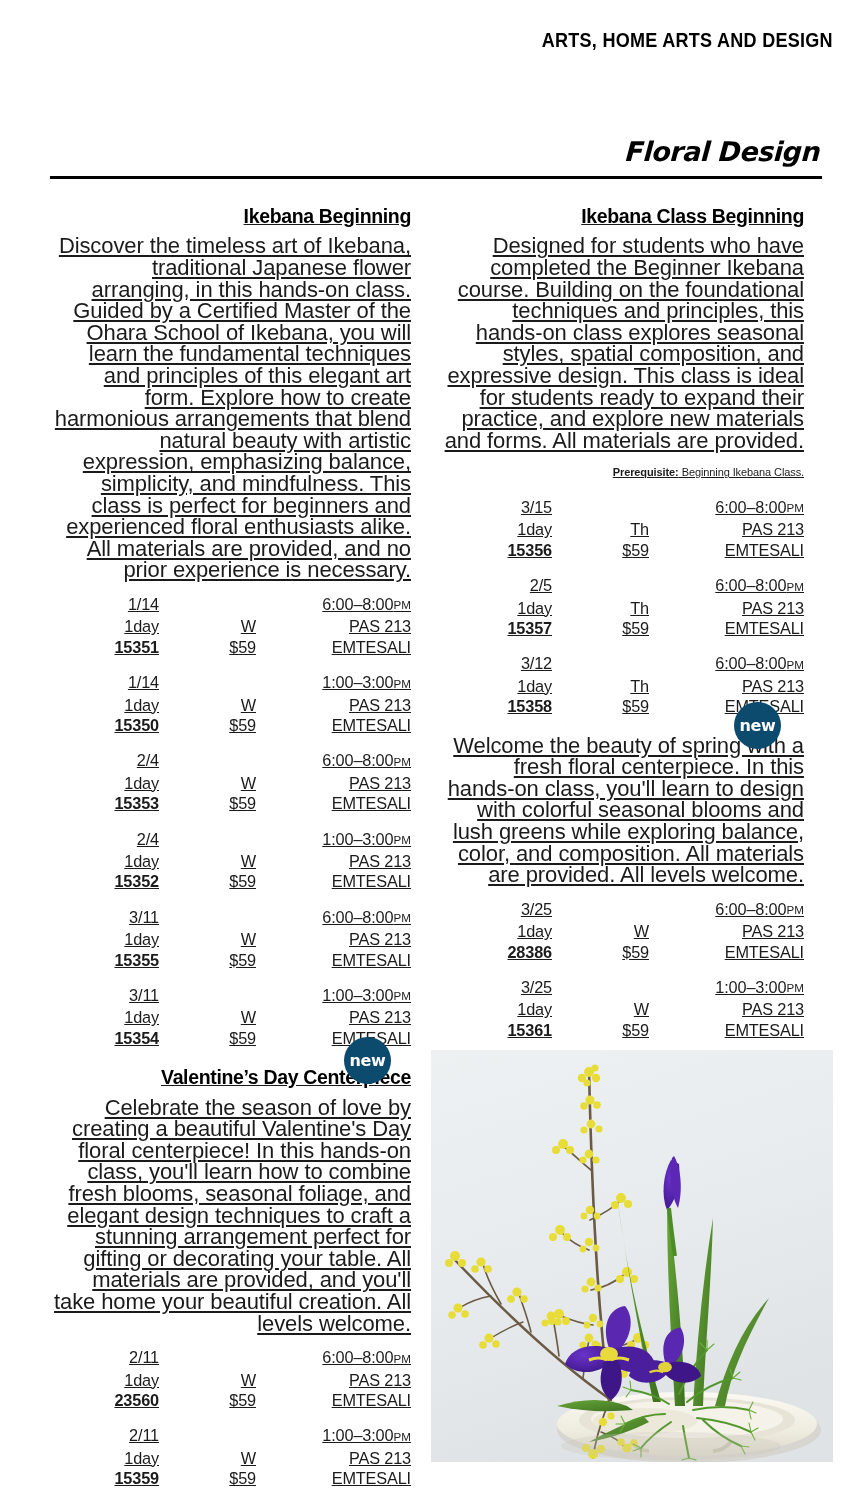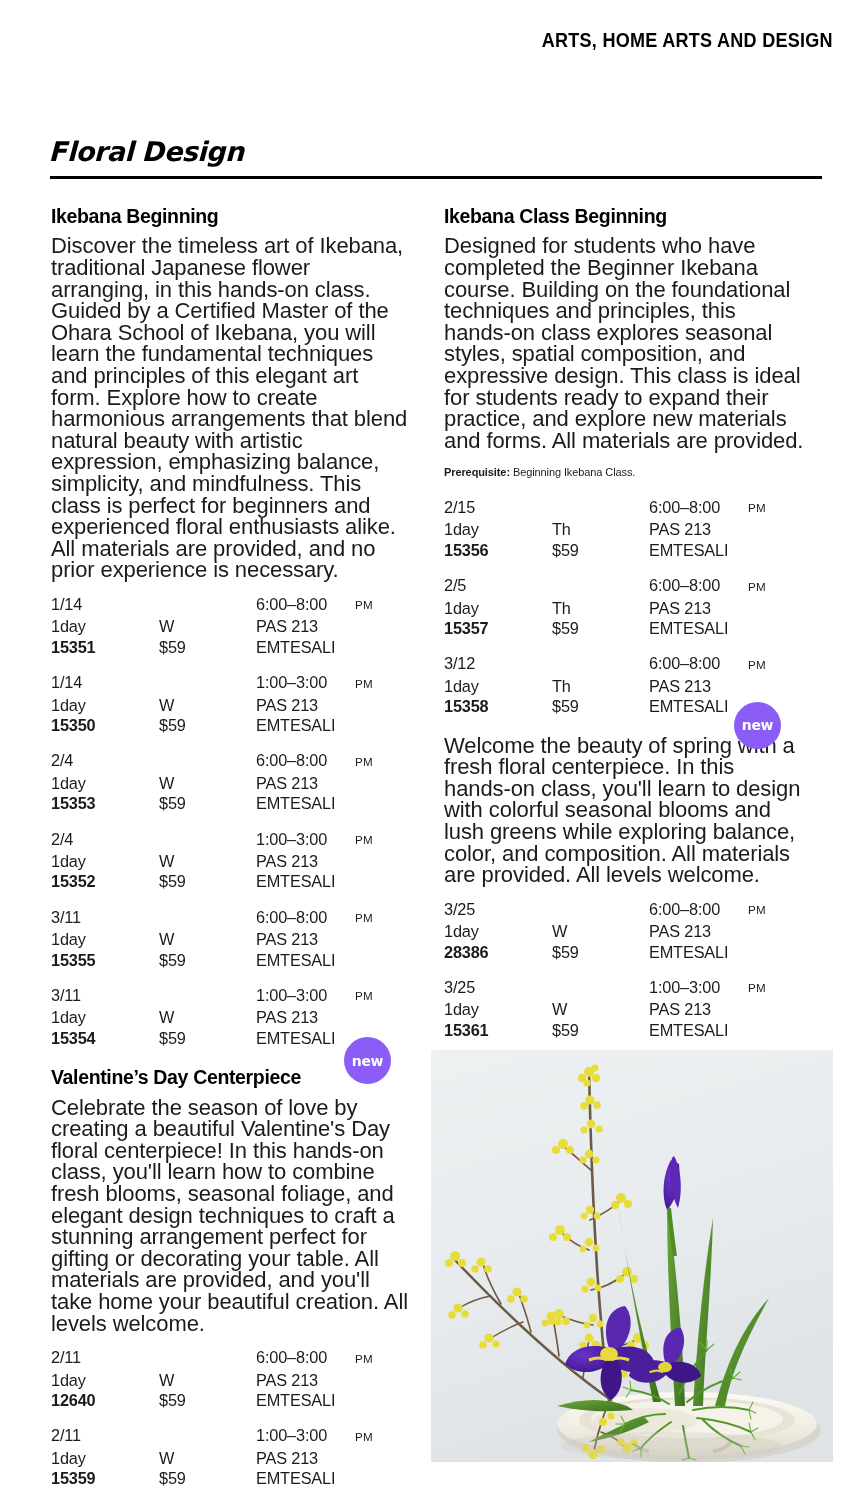--- a/index.html
+++ b/index.html
@@ -11,20 +11,21 @@
     font-family: "Liberation Sans", sans-serif;
     color: #1a1a1a;
     -webkit-font-smoothing: antialiased;
   }
   .page {
     position: relative;
     width: 858px;
     height: 1500px;
     background: #ffffff;
     overflow: hidden;
+    text-align: right;
   }
 
   
   .running-head {
     position: absolute;
     top: 28px;
     right: 25px;
     font-family: "Liberation Sans", sans-serif;
     font-weight: bold;
     font-size: 20.5px;
@@ -72,21 +73,21 @@
   }
   .col {
     position: absolute;
     top: 0;
     width: 360px;
   }
   .col-left  { left: 51px; }
   .col-right { left: 444px; }
 
   
-  .course { position: relative; }
+  .course { position: relative; text-decoration: underline; }
   .course + .course { margin-top: 18px; }
 
   h3.course-title {
     margin: 0 0 7px 0;
     font-size: 19.5px;
     font-weight: bold;
     letter-spacing: -0.35px;
     color: #000;
     line-height: 1.2;
   }
@@ -105,26 +106,26 @@
     letter-spacing: -0.1px;
   }
   p.prereq .lbl { font-weight: bold; }
 
   
   .new-badge {
     position: absolute;
     width: 47px;
     height: 47px;
     border-radius: 50%;
-    background: #8b5cf6;
+    background: #0c4a6e;
     color: #fff;
     display: flex;
     align-items: center;
     justify-content: center;
-    font-size: 14px;
+    font-size: 16px;
     font-weight: bold;
     letter-spacing: -0.3px;
     font-family: "DejaVu Sans", sans-serif;
   }
   .badge-left  { left: 293px; top: -29px; }
   .badge-right { left: 290px; top: -33px; }
 
   
   .sched { margin-top: 13px; }
   .sched-row { margin-bottom: 15px; }
@@ -140,21 +141,20 @@
   .c1 { width: 108px; flex: 0 0 108px; }
   .c2 { width: 97px;  flex: 0 0 97px; }
   .c3 { flex: 1 1 auto; }
   .bold { font-weight: bold; }
   .ampm {
     font-size: 11.6px;
     letter-spacing: 0.1px;
     vertical-align: baseline;
     position: relative;
     top: -0.5px;
-    padding-left: 28px;
   }
 
   
   .photo-wrap {
     position: absolute;
     left: 431px;
     top: 1050px;
     width: 402px;
     height: 412px;
     overflow: hidden;
@@ -294,21 +294,21 @@
                 <span class="c1">2/11</span>
                 <span class="c2"></span>
                 <span class="c3">6:00–8:00<span class="ampm">PM</span></span>
               </div>
               <div class="sline">
                 <span class="c1">1day</span>
                 <span class="c2">W</span>
                 <span class="c3">PAS 213</span>
               </div>
               <div class="sline">
-                <span class="c1 bold">12640</span>
+                <span class="c1 bold">23560</span>
                 <span class="c2">$59</span>
                 <span class="c3">EMTESALI</span>
               </div>
             </div>
             <div class="sched-row">
               <div class="sline">
                 <span class="c1">2/11</span>
                 <span class="c2"></span>
                 <span class="c3">1:00–3:00<span class="ampm">PM</span></span>
               </div>
@@ -327,21 +327,21 @@
         </div>
       </div>
     <div class="col col-right" id="col-right">
         <div class="course">
           <h3 class="course-title">Ikebana Class Beginning</h3>
           <p class="course-desc">Designed for students who have completed the Beginner Ikebana course. Building on the foundational techniques and principles, this hands-on class explores seasonal styles, spatial composition, and expressive design. This class is ideal for students ready to expand their practice, and explore new materials and forms. All materials are provided.</p>
           <p class="prereq"><span class="lbl">Prerequisite:</span><span> Beginning Ikebana Class.</span></p>
           <div class="sched">
             <div class="sched-row">
               <div class="sline">
-                <span class="c1">2/15</span>
+                <span class="c1">3/15</span>
                 <span class="c2"></span>
                 <span class="c3">6:00–8:00<span class="ampm">PM</span></span>
               </div>
               <div class="sline">
                 <span class="c1">1day</span>
                 <span class="c2">Th</span>
                 <span class="c3">PAS 213</span>
               </div>
               <div class="sline">
                 <span class="c1 bold">15356</span>

